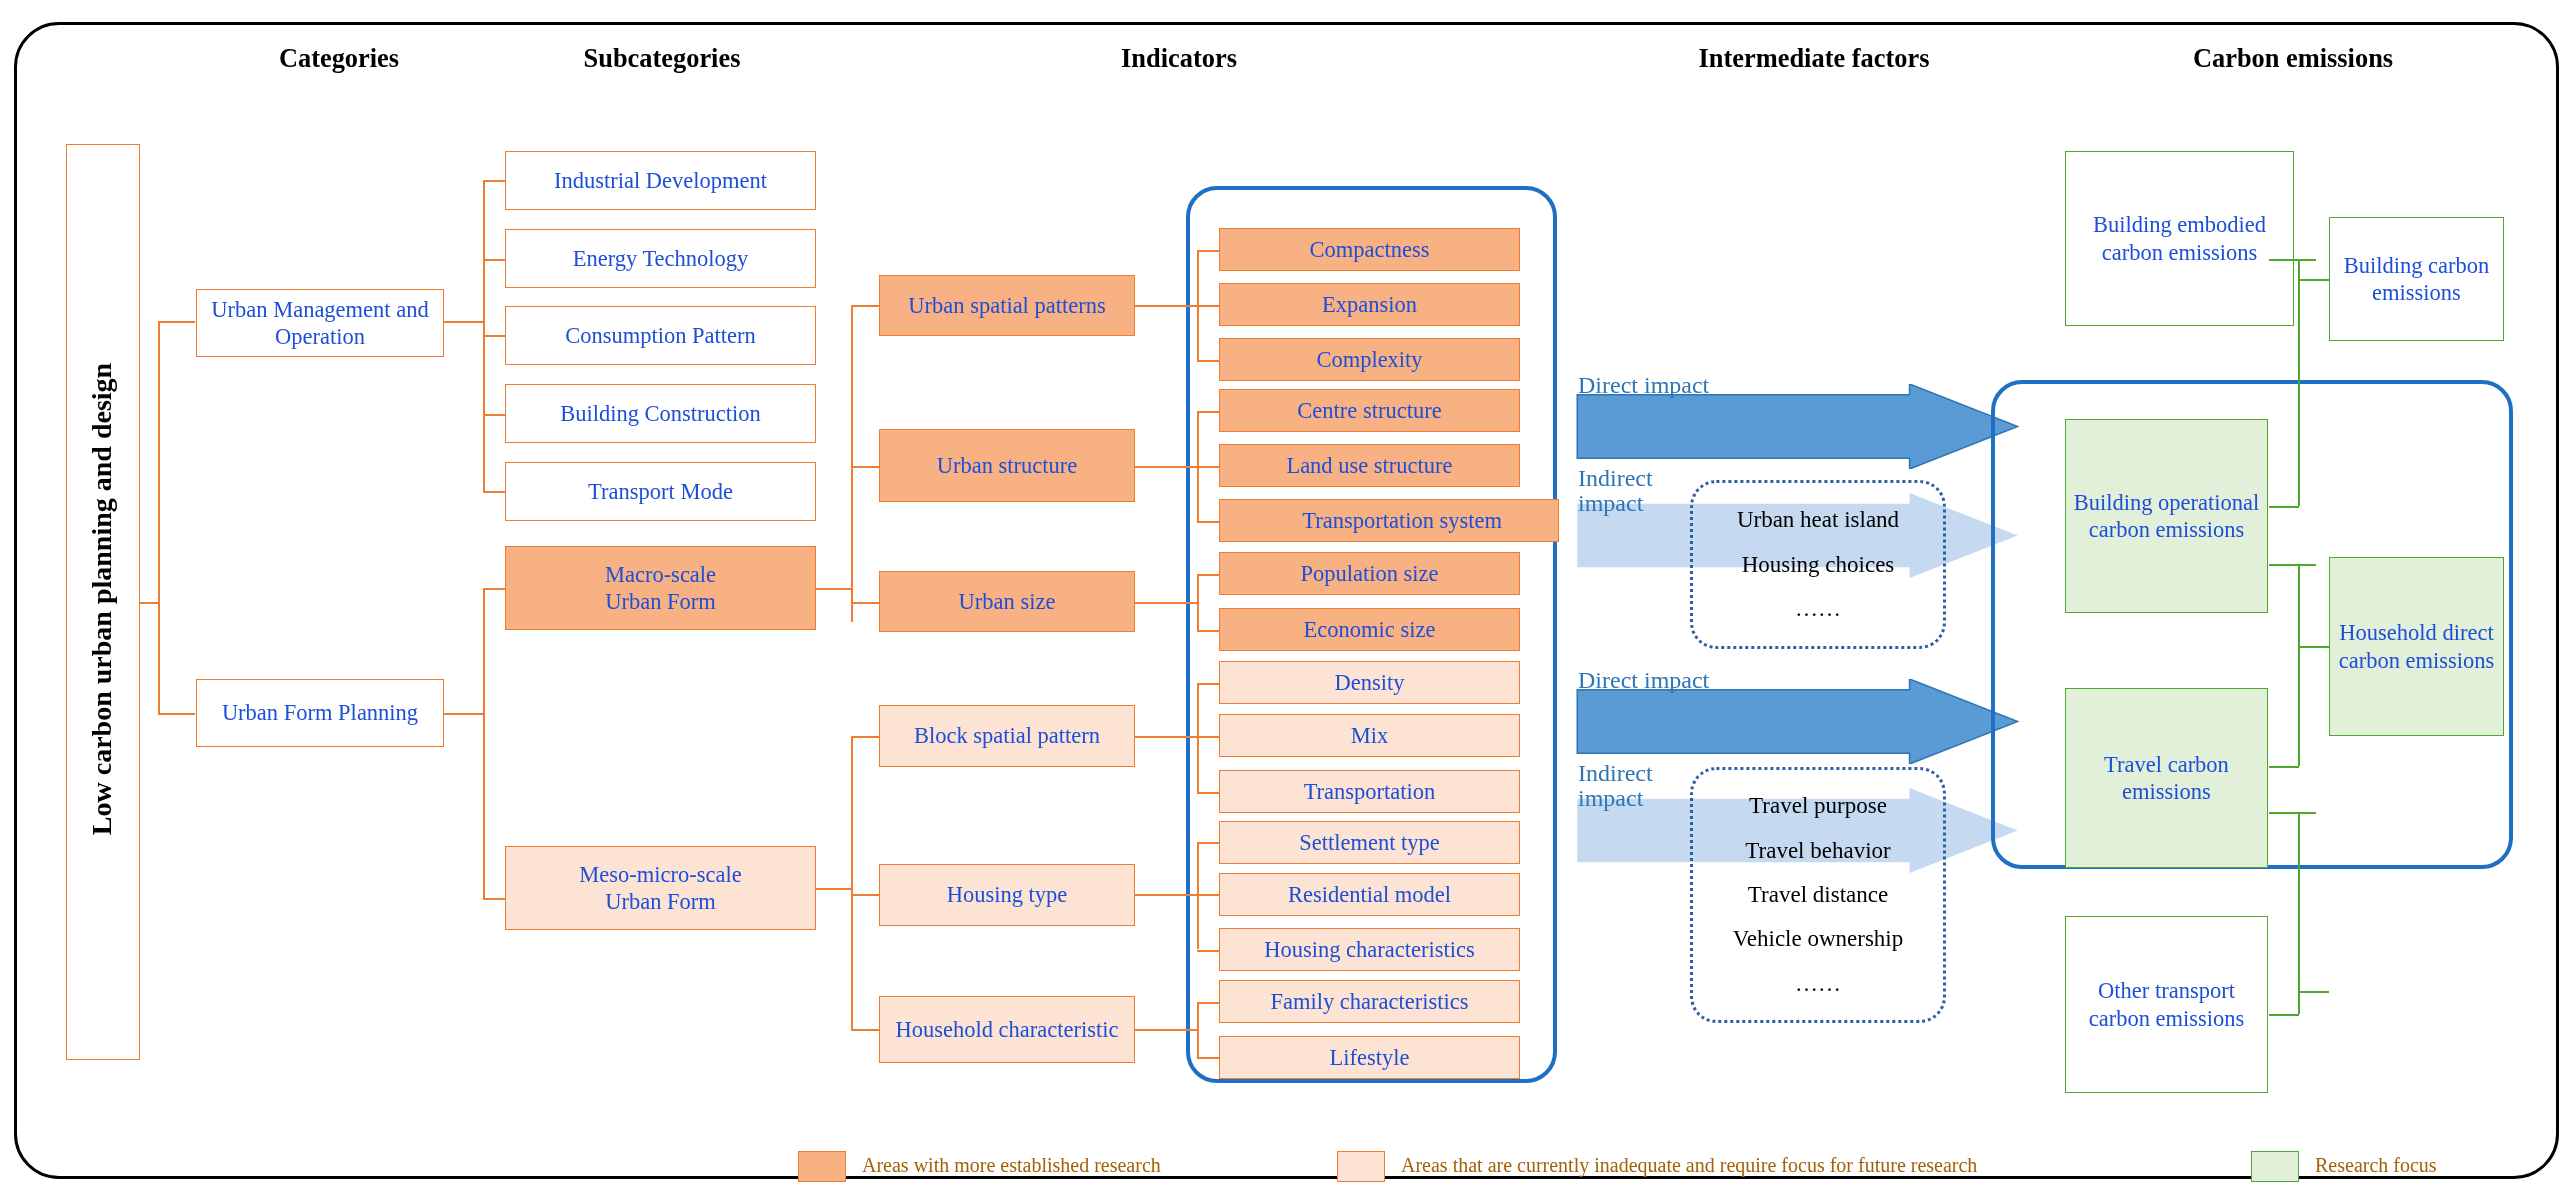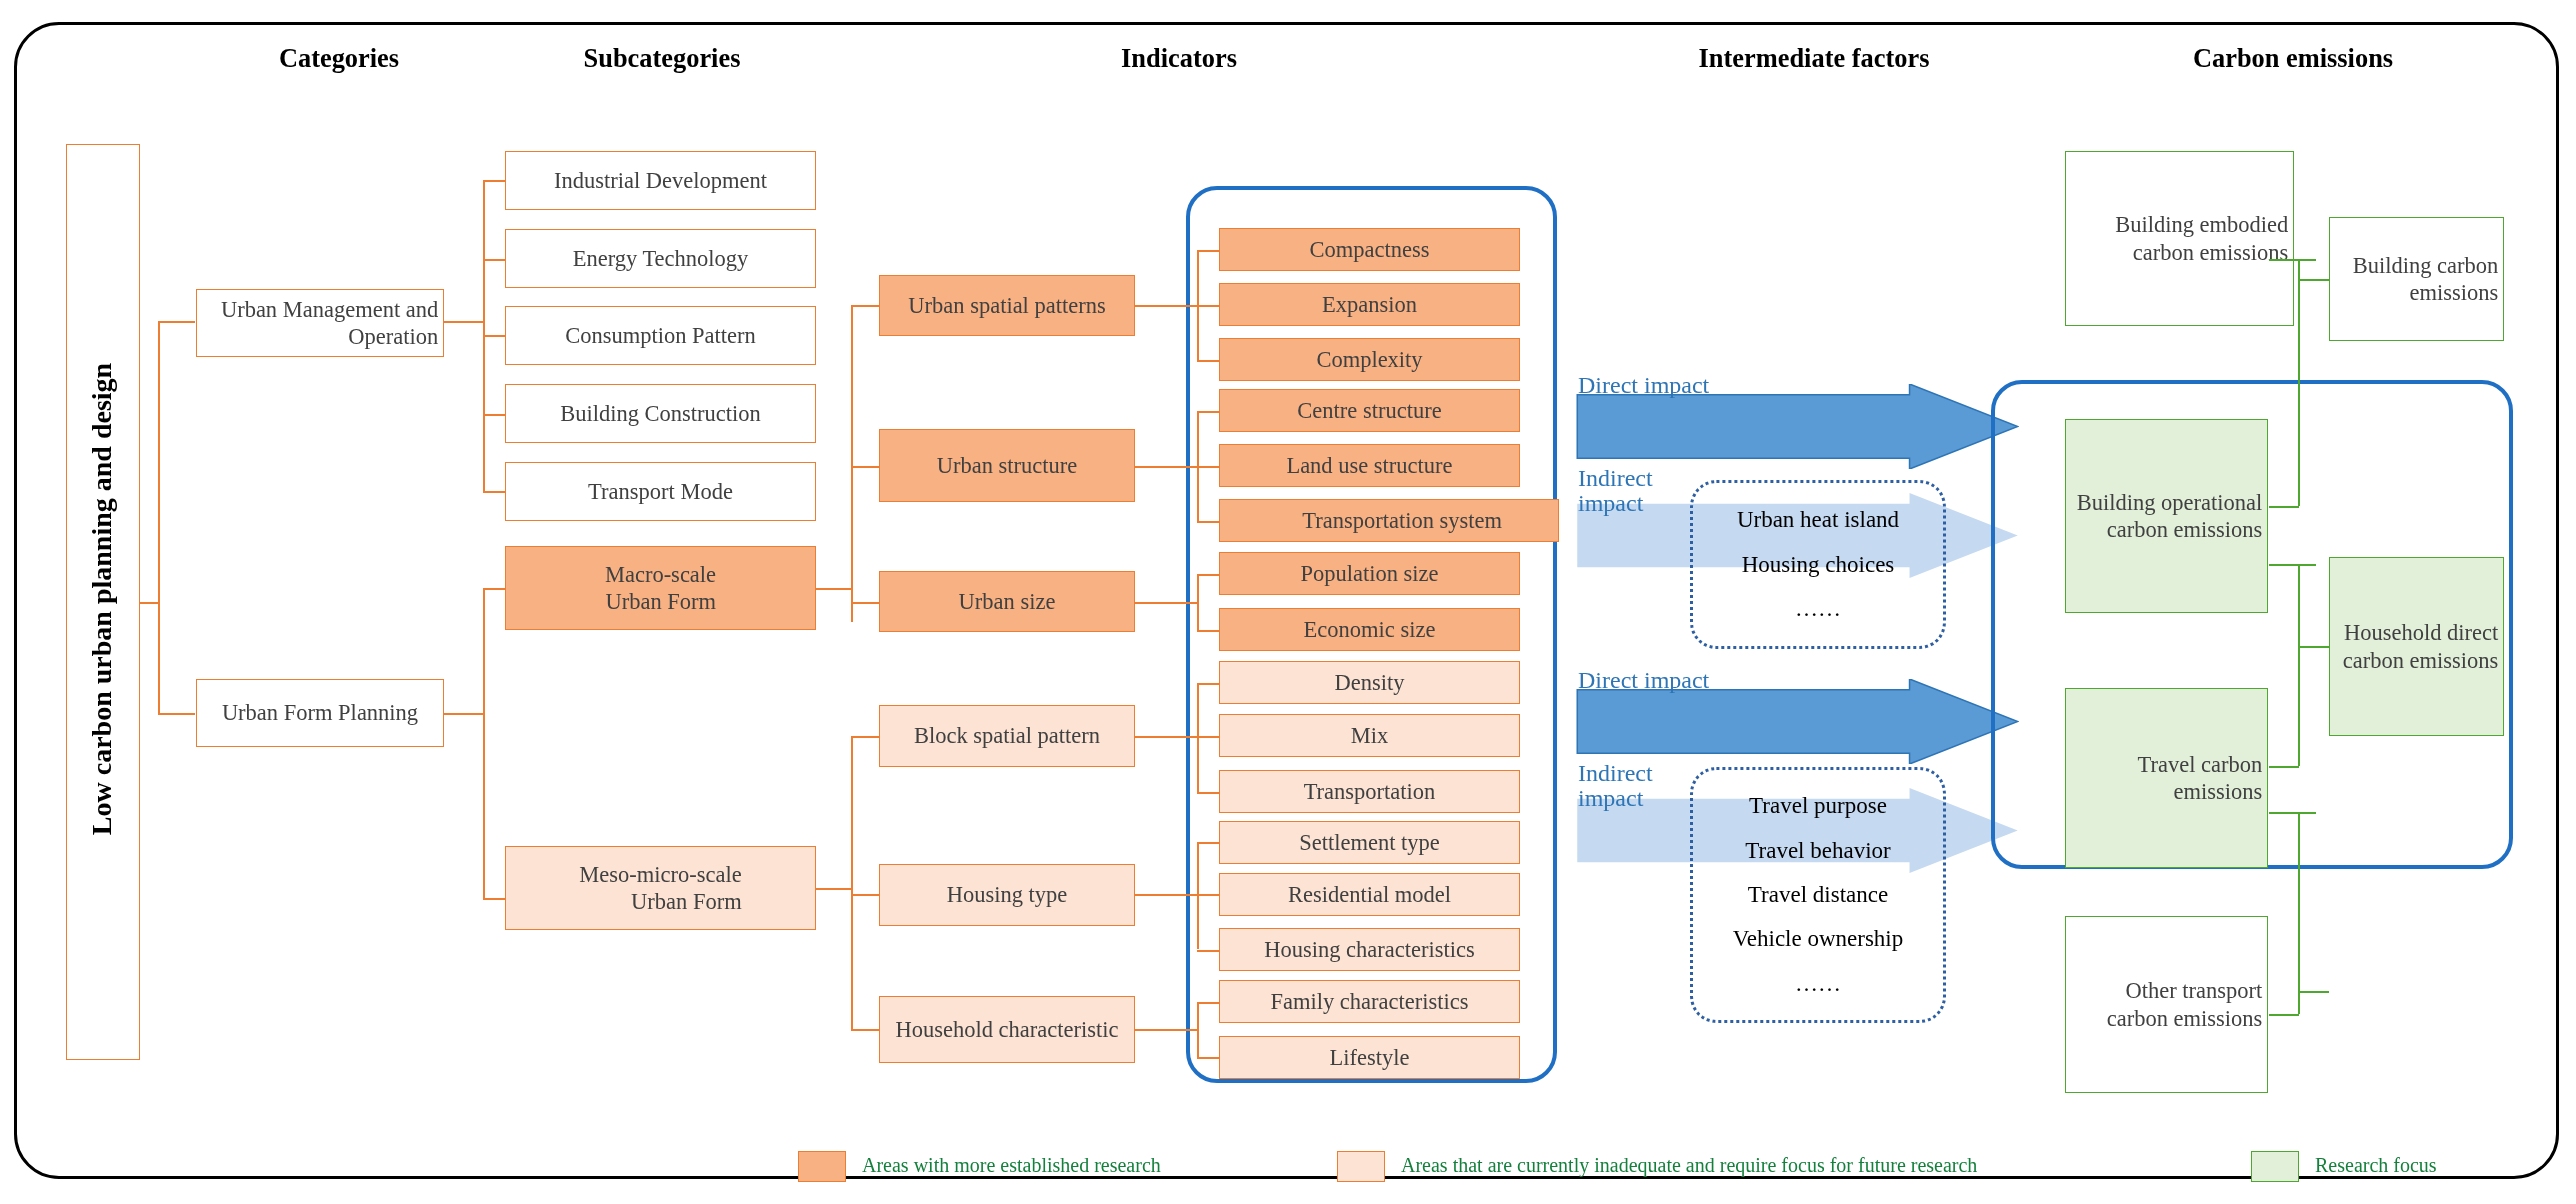--- a/index.html
+++ b/index.html
@@ -9,21 +9,21 @@
   
   .outer-frame{position:absolute;left:14px;top:22px;width:2545px;height:1157px;
     border:3.9px solid #000;border-radius:45px;box-sizing:border-box;}
 
   
   .col-header{position:absolute;font-weight:bold;font-size:26.4px;color:#000;
     text-align:center;white-space:nowrap;transform:translateX(-50%);}
 
   
   .node{position:absolute;box-sizing:border-box;display:flex;align-items:center;
-    justify-content:center;text-align:right;color:#404040;line-height:1.22;
+    justify-content:center;text-align:center;color:#1d4ed8;line-height:1.22;
     font-size:22.5px;padding:1.6px 4.7px;}
   .ob{border:1.6px solid #ED7D31;background:#fff;}          
   .os{border:1.6px solid #ED7D31;background:#F8B183;}        
   .ol{border:1.6px solid #ED7D31;background:#FCE3D4;}        
   .gb{border:1.6px solid #4EA72E;background:#fff;}           
   .gf{border:1.6px solid #4EA72E;background:#E2F0DA;}        
 
   
   .rootbox{position:absolute;border:1.6px solid #ED7D31;background:#fff;box-sizing:border-box;}
   .rootlabel{position:absolute;white-space:nowrap;font-weight:bold;font-size:28px;
@@ -48,21 +48,21 @@
   .dotgroup span{display:block;white-space:nowrap;}
 
   
   .implabel{position:absolute;color:#2E75B6;font-size:24px;line-height:1.05;white-space:nowrap;}
 
   
   .arrowsvg{position:absolute;}
 
   
   .legend-swatch{position:absolute;box-sizing:border-box;}
-  .legend-text{position:absolute;font-size:20px;color:#15803d;white-space:nowrap;font-family:Liberation Serif, serif;}
+  .legend-text{position:absolute;font-size:20px;color:#a16207;white-space:nowrap;font-family:Liberation Serif, serif;}
 </style>
 </head>
 <body>
 
 <div id="stage">
 
   <div class="outer-frame"></div>
 
   <div class="col-header" style="left:339px;top:43px;">Categories</div>
   <div class="col-header" style="left:662px;top:43px;">Subcategories</div>

